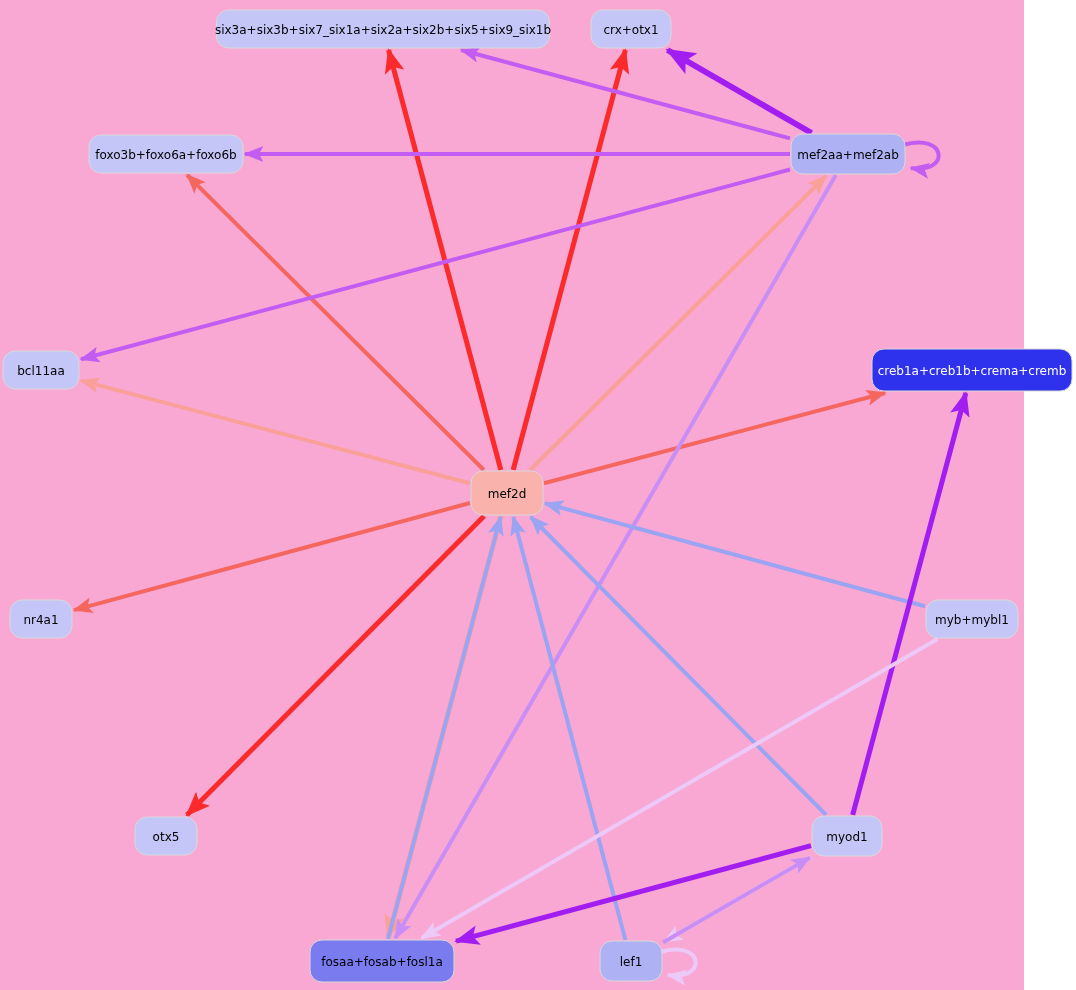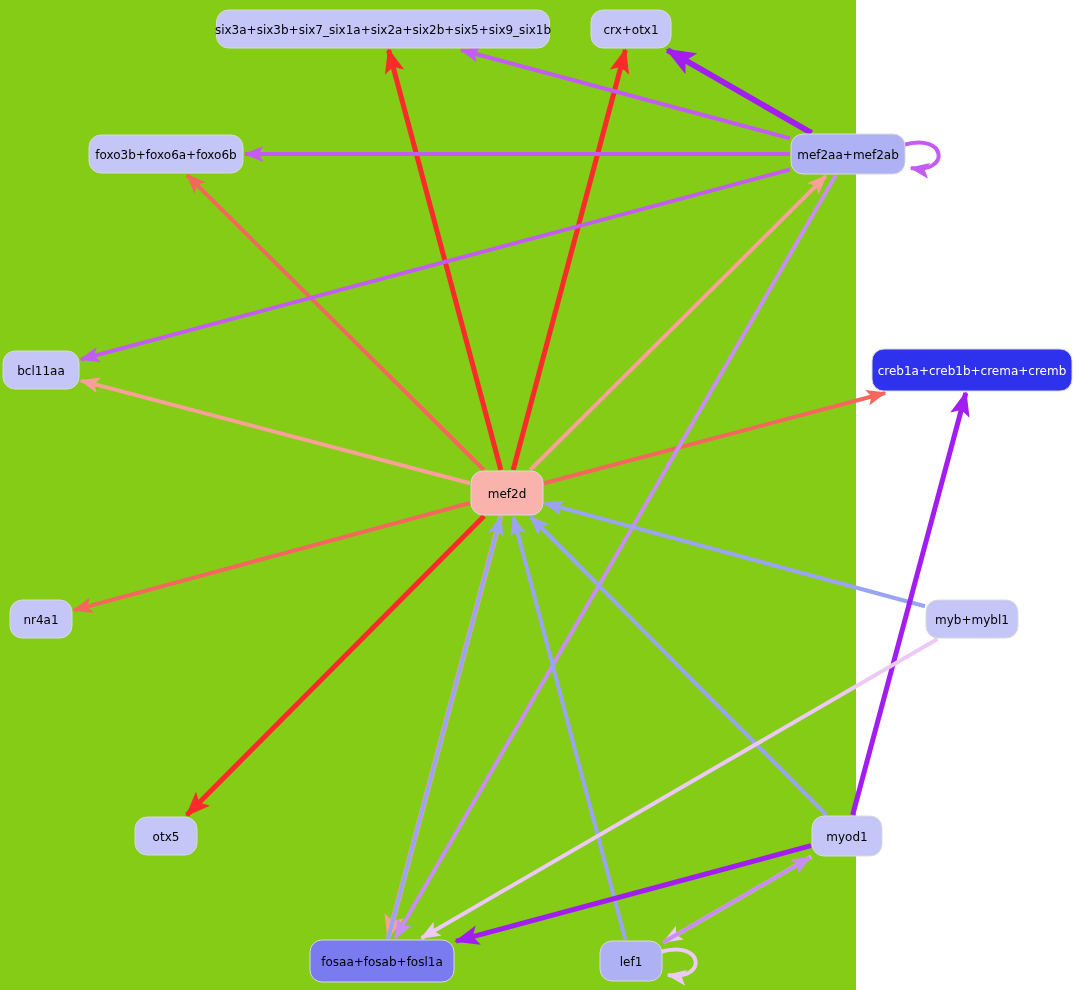--- a/index.html
+++ b/index.html
@@ -1,17 +1,17 @@
 <!DOCTYPE html>
 <html><head>
 <meta charset="utf-8">
 <style>
   html,body{margin:0;padding:0;background:#ffffff;}
   body{width:1076px;height:990px;overflow:hidden;font-family:"DejaVu Sans",sans-serif;}
-  #graph-root{position:relative;width:856px;height:990px;background:#84cc16;}
+  #graph-root{position:relative;width:1024px;height:990px;background:#f9a8d4;}
   svg{display:block;}
   .node-rect{stroke:#d9d9d9;stroke-width:1;}
   .node-label{font-family:"DejaVu Sans",sans-serif;font-size:12px;text-anchor:middle;dominant-baseline:middle;}
 </style>
 </head>
 <body>
 
 <div id="graph-root">
   <svg id="graph-svg" width="1076" height="990" xmlns="http://www.w3.org/2000/svg">
     <g id="edge-layer">

